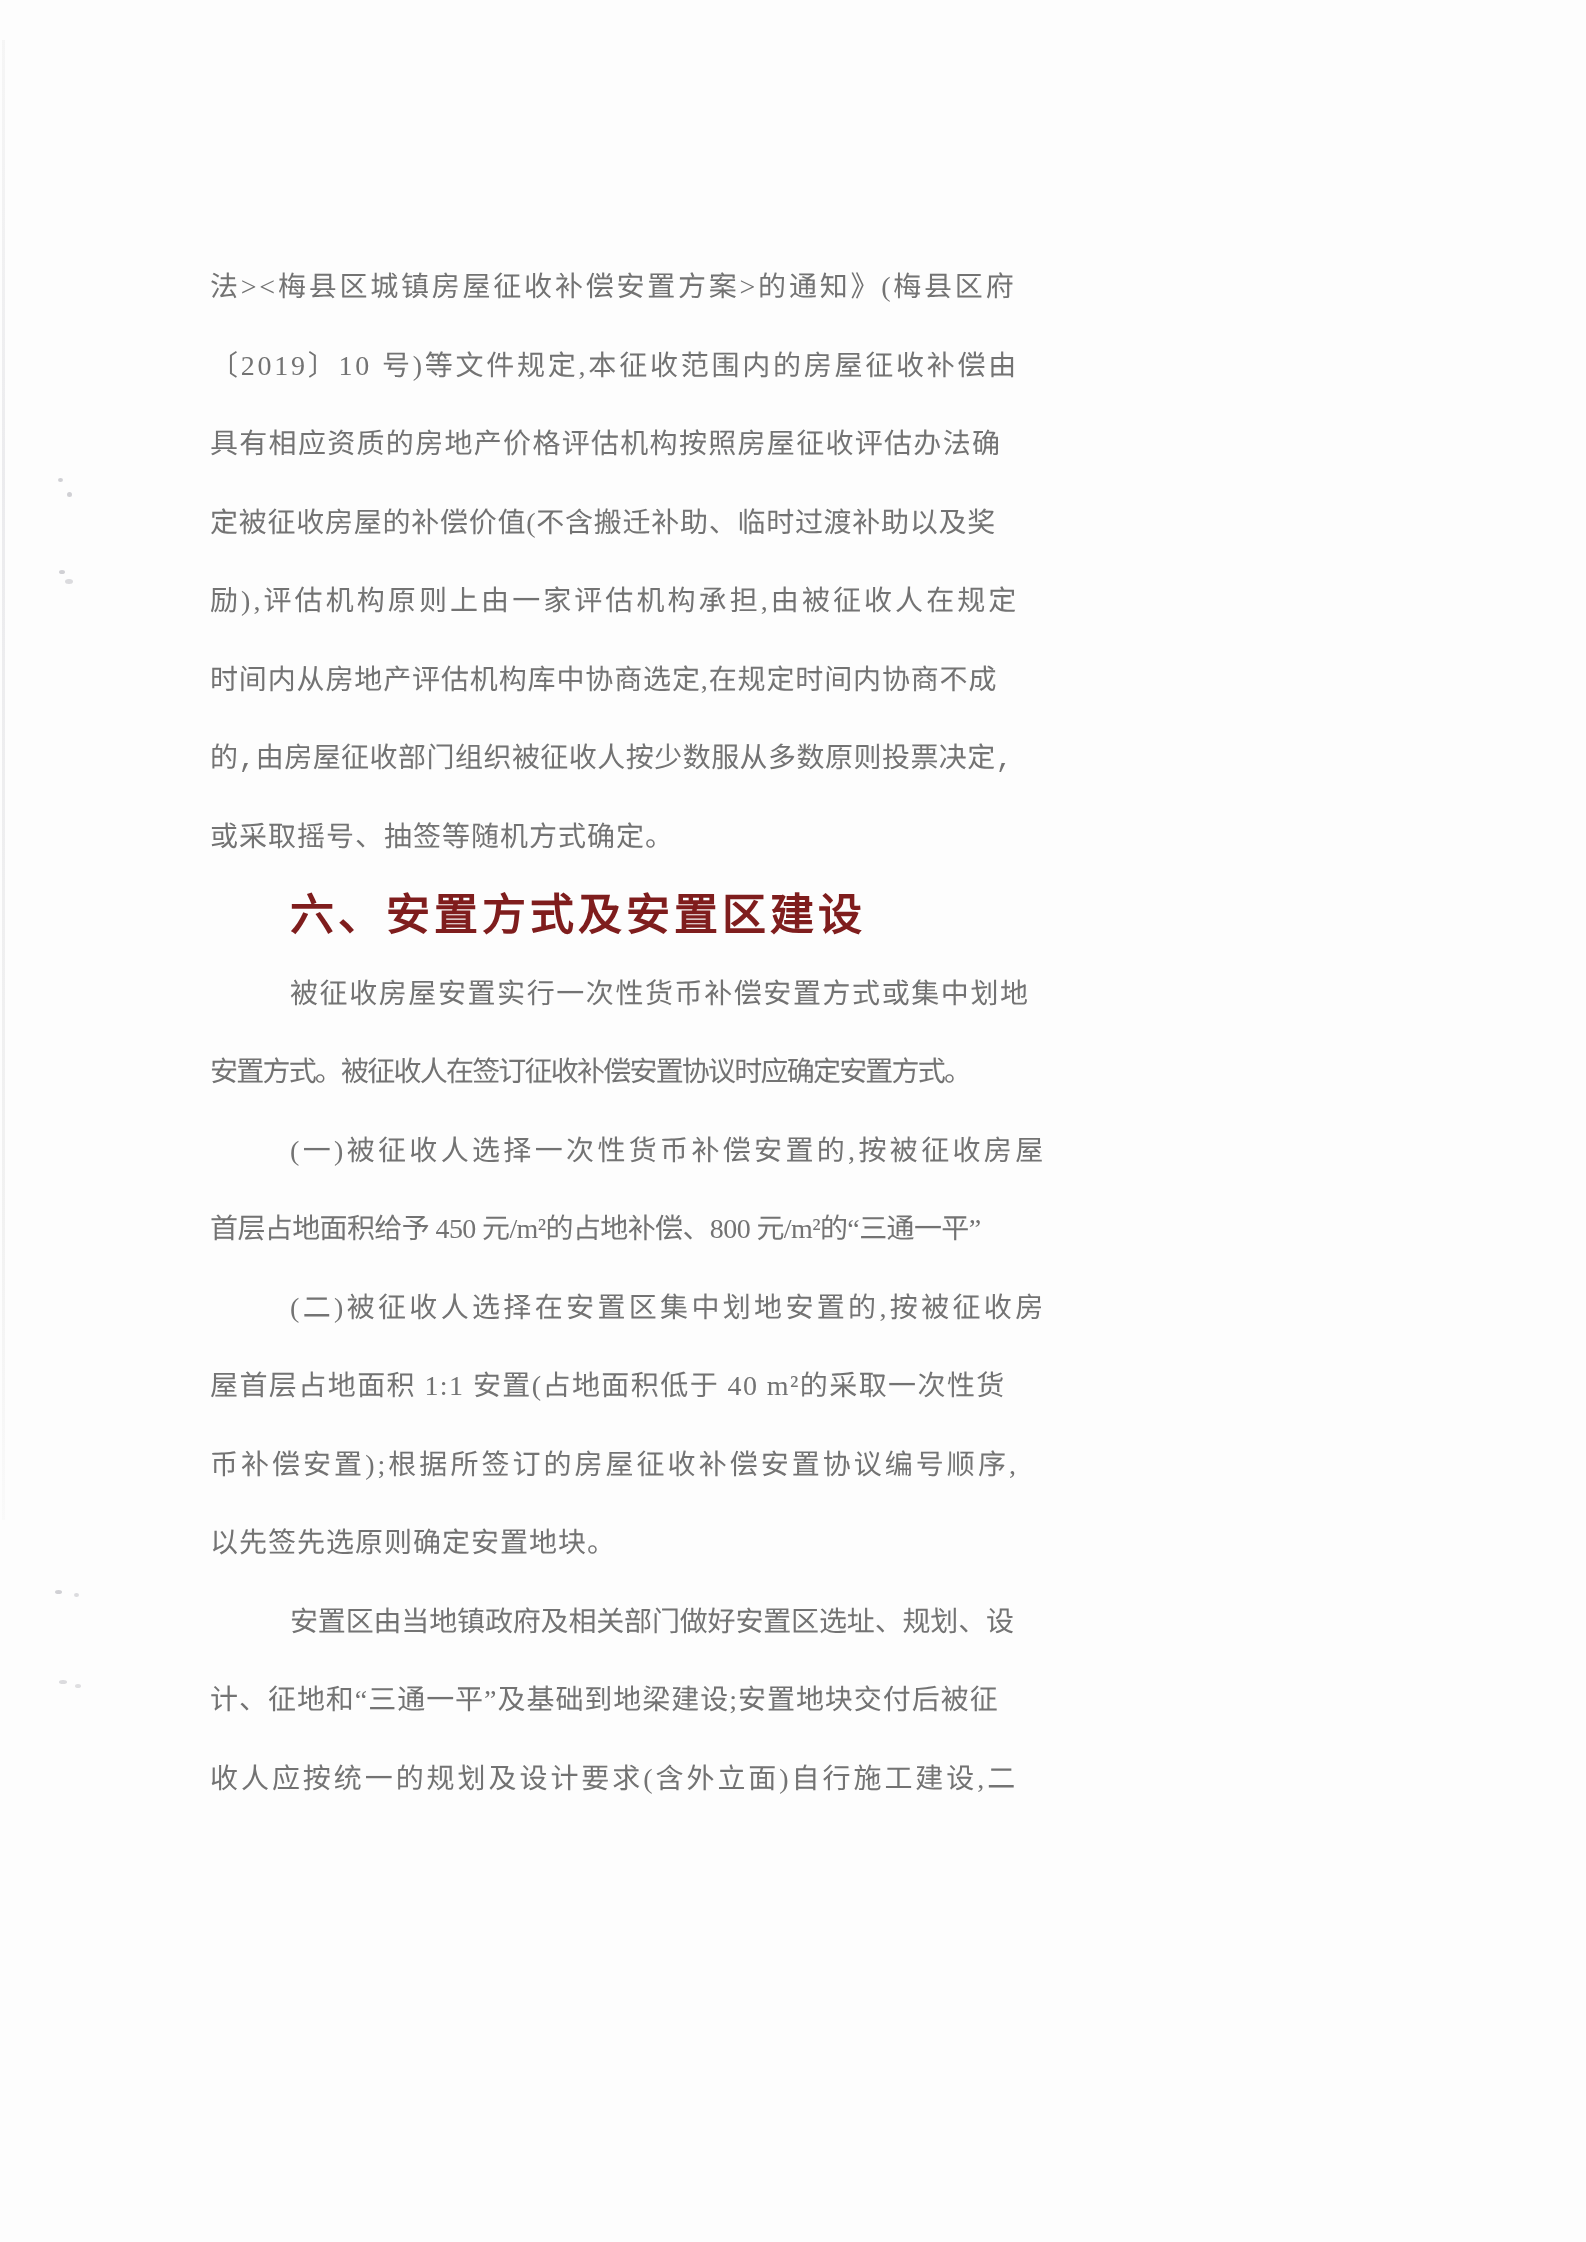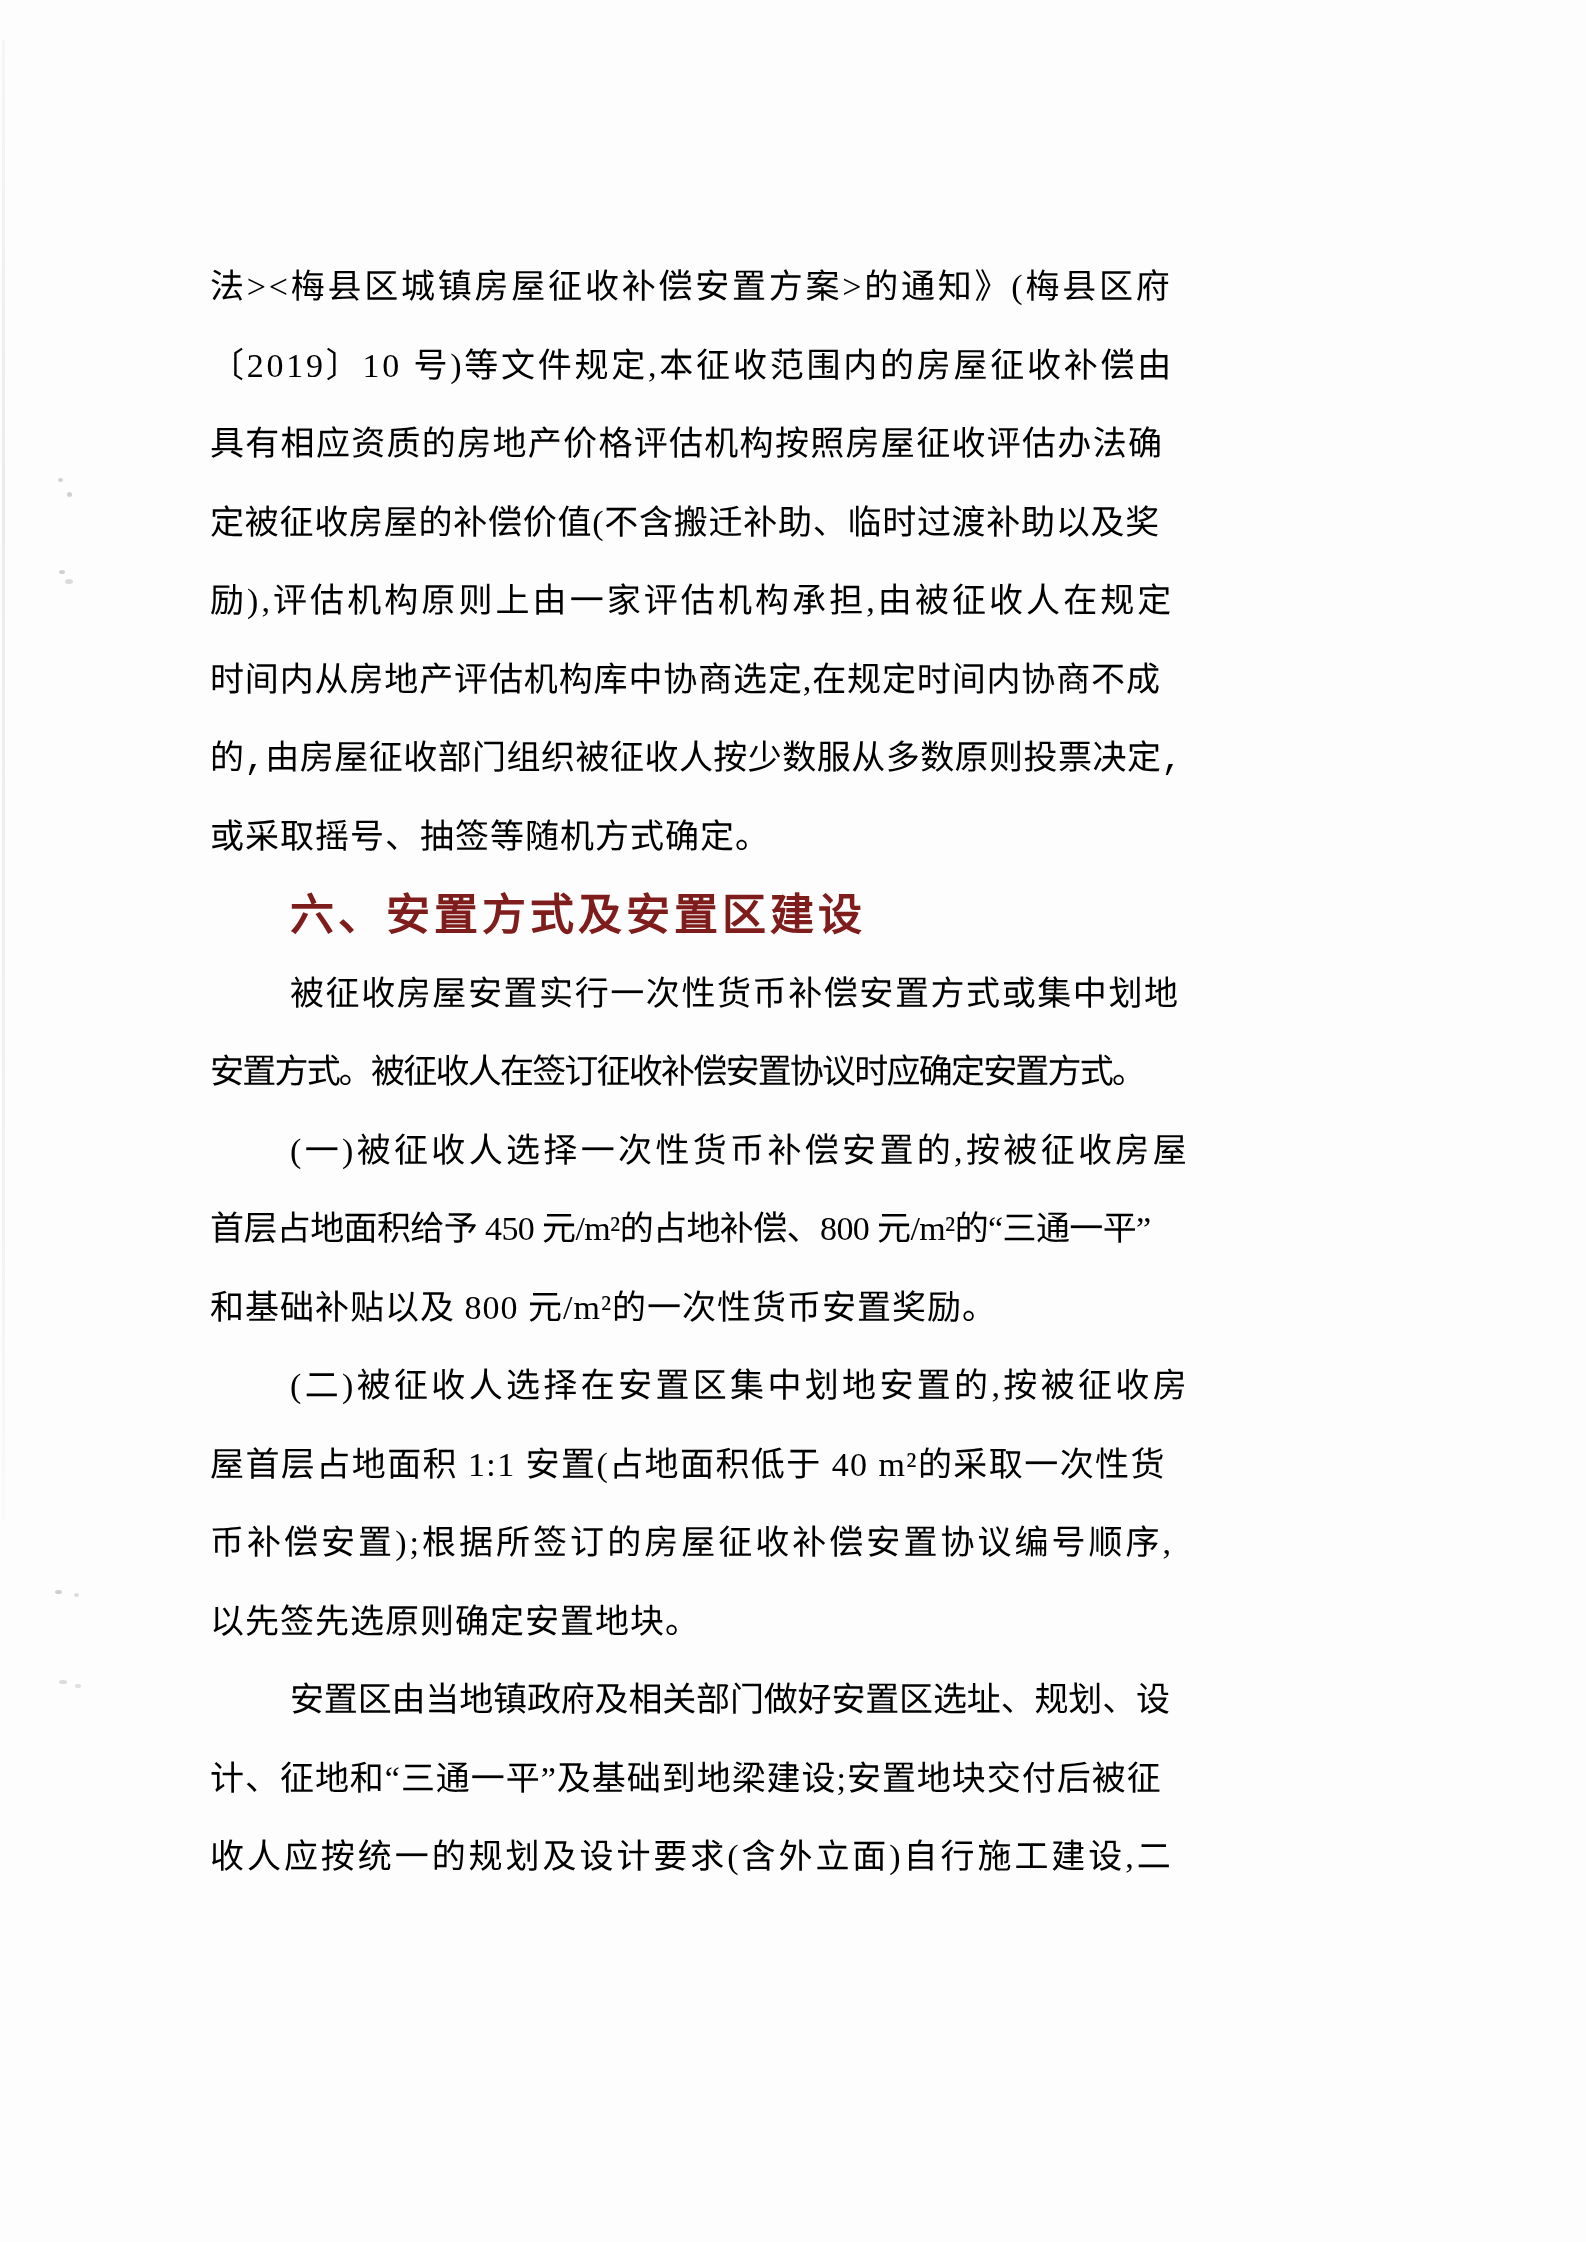--- a/index.html
+++ b/index.html
@@ -11,22 +11,22 @@
     font-family:"Liberation Serif","DejaVu Serif",serif;
   }
   .text-block{
     position:absolute;
     left:210px;top:248px;
     width:1168px;
   }
   .line{
     height:78.5px;
     line-height:78.5px;
-    font-size:34px;
-    color:#000000;
+    font-size:28px;
+    color:#737373;
     white-space:nowrap;
     font-family:"Liberation Serif","DejaVu Serif",serif;
   }
   .line.indent{ text-indent:80px; }
   .line.heading{
     font-family:"Liberation Sans","DejaVu Sans",sans-serif;
     font-weight:700;
     font-size:44px;
     color:#7f1d1d;
     letter-spacing:4px;
@@ -61,21 +61,20 @@
       <div class="line full"><span style="letter-spacing: 0.740741px;">定被征收房屋的补偿价值(不含搬迁补助、临时过渡补助以及奖</span></div>
       <div class="line full"><span style="letter-spacing: 3.07407px;">励),评估机构原则上由一家评估机构承担,由被征收人在规定</span></div>
       <div class="line full"><span style="letter-spacing: 0.869792px;">时间内从房地产评估机构库中协商选定,在规定时间内协商不成</span></div>
       <div class="line full"><span style="letter-spacing: 0.463728px; font-family: Liberation Mono, monospace;">的,由房屋征收部门组织被征收人按少数服从多数原则投票决定,</span></div>
       <div class="line end">或采取摇号、抽签等随机方式确定。</div>
       <div class="line heading indent">六、安置方式及安置区建设</div>
       <div class="line full indent"><span style="letter-spacing: 1.58268px;">被征收房屋安置实行一次性货币补偿安置方式或集中划地</span></div>
       <div class="line full"><span style="letter-spacing: -1.78627px;">安置方式。被征收人在签订征收补偿安置协议时应确定安置方式。</span></div>
       <div class="line full indent"><span style="letter-spacing: 3.34063px;">(一)被征收人选择一次性货币补偿安置的,按被征收房屋</span></div>
       <div class="line full"><span style="letter-spacing: -0.612331px;">首层占地面积给予 450 元/m²的占地补偿、800 元/m²的“三通一平”</span></div>
-      <div class="line end">和基础补贴以及 800 元/m²的一次性货币安置奖励。</div>
       <div class="line full indent"><span style="letter-spacing: 3.34063px;">(二)被征收人选择在安置区集中划地安置的,按被征收房</span></div>
       <div class="line full"><span style="letter-spacing: 1.42661px;">屋首层占地面积 1:1 安置(占地面积低于 40 m²的采取一次性货</span></div>
       <div class="line full"><span style="letter-spacing: 3.03067px; text-align: right;">币补偿安置);根据所签订的房屋征收补偿安置协议编号顺序,</span></div>
       <div class="line end">以先签先选原则确定安置地块。</div>
       <div class="line full indent"><span style="letter-spacing: -0.160625px; margin-top: 32px;">安置区由当地镇政府及相关部门做好安置区选址、规划、设</span></div>
       <div class="line full"><span style="letter-spacing: 0.965402px;">计、征地和“三通一平”及基础到地梁建设;安置地块交付后被征</span></div>
       <div class="line full"><span style="letter-spacing: 2.94502px;">收人应按统一的规划及设计要求(含外立面)自行施工建设,二</span></div>
     </div>
 
   <div class="speck" style="left:58px;top:478px;width:5px;height:4px;"></div>

